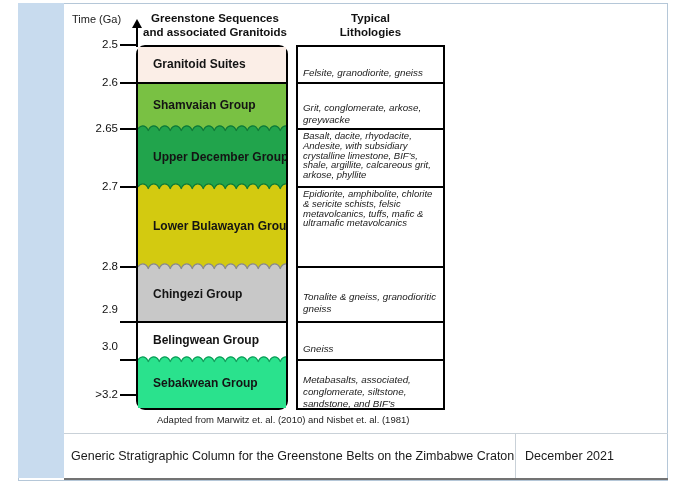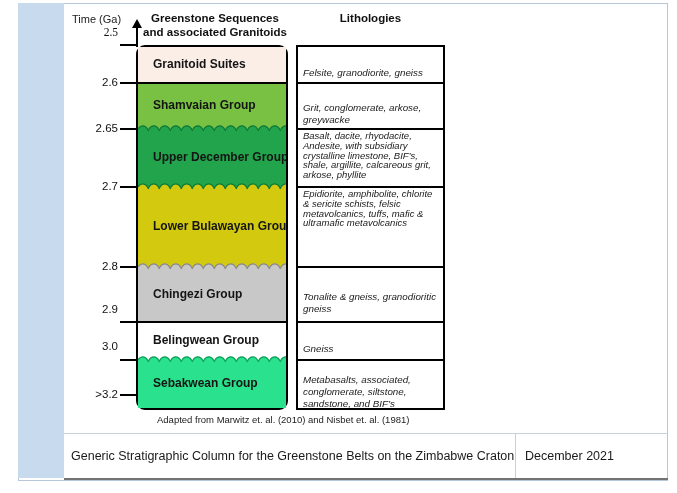--- a/index.html
+++ b/index.html
@@ -52,25 +52,26 @@
 
   <div class="time-title">Time (Ga)</div>
   <div class="arrow-shaft"></div>
   <div class="arrow-head"></div>
 
   <div class="hdr hdr-left">
     <div>Greenstone Sequences</div>
     <div>and associated Granitoids</div>
   </div>
   <div class="hdr hdr-right">
+    <div>Typical</div>
     <div>Lithologies</div>
   </div>
 
   <div id="ticks">
-      <div class="tick-label" style="top: 26px; font-family: Liberation Serif, serif;">2.5</div>
+      <div class="tick-label" style="top: 38px;">2.5</div>
       <div class="tick-line" style="top: 44px;"></div>
       <div class="tick-label" style="top: 76px;">2.6</div>
       <div class="tick-line" style="top: 82px;"></div>
       <div class="tick-label" style="top: 122px;">2.65</div>
       <div class="tick-line" style="top: 128px;"></div>
       <div class="tick-label" style="top: 180px;">2.7</div>
       <div class="tick-line" style="top: 186px;"></div>
       <div class="tick-label" style="top: 260px;">2.8</div>
       <div class="tick-line" style="top: 266px;"></div>
       <div class="tick-label" style="top: 303px;">2.9</div>

